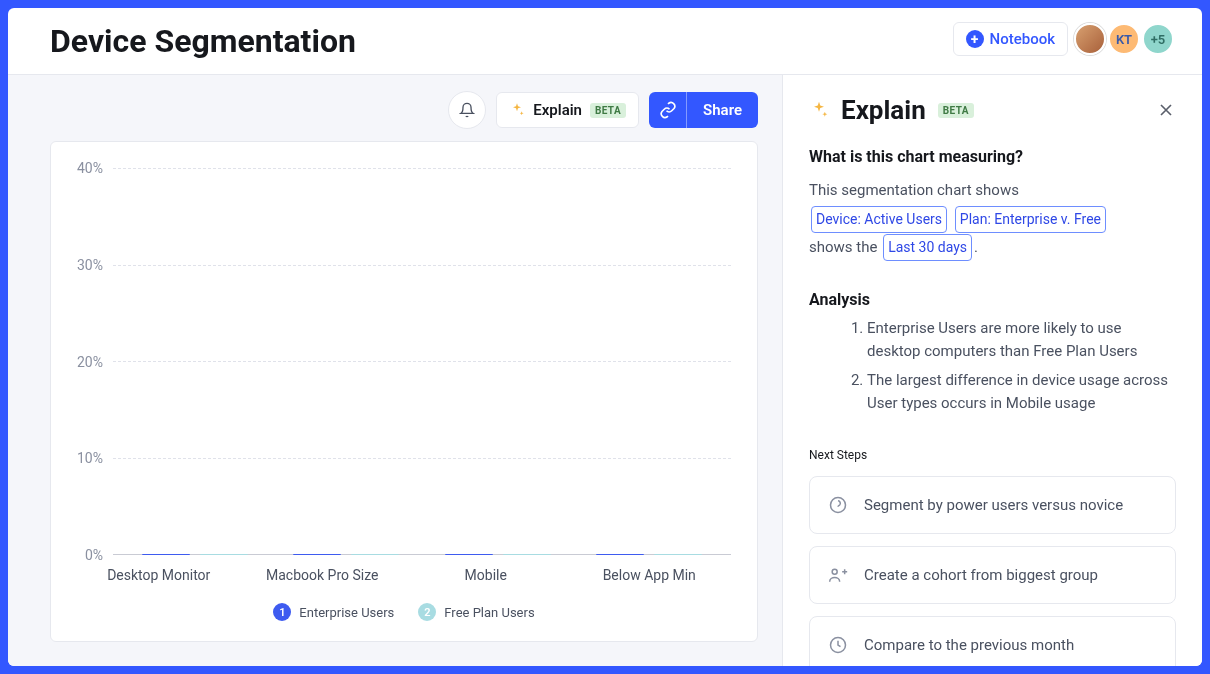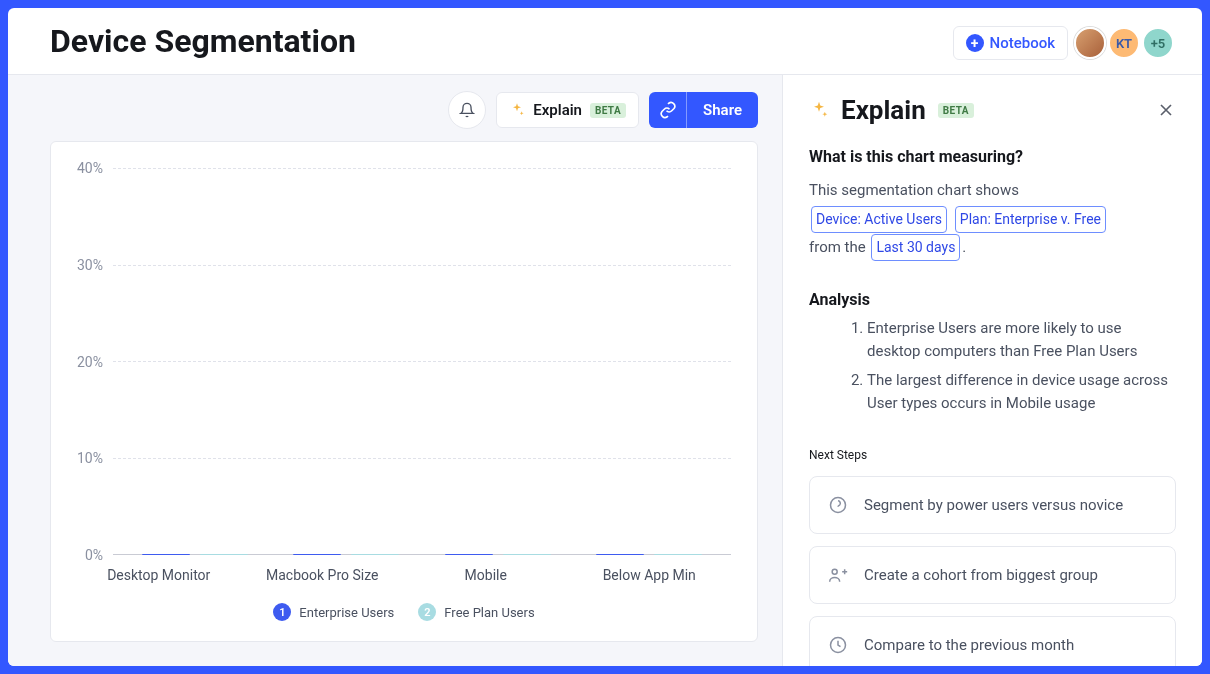--- a/index.html
+++ b/index.html
@@ -12,21 +12,21 @@
     --light-grey:#8a90a0;
     --border:#e6e8ee;
     --bg:#f5f6fa;
     --badge-green:#d9f0db;
     --badge-green-text:#3f7a44;
   }
   *{box-sizing:border-box;font-family:-apple-system,BlinkMacSystemFont,"Segoe UI",Roboto,Helvetica,Arial,sans-serif;}
   body{margin:0;background:var(--blue);padding:8px;width:1210px;height:674px;overflow:hidden;}
   .app{background:#fff;border-radius:6px;width:100%;height:100%;display:flex;flex-direction:column;overflow:hidden;}
   
-  .header{display:flex;align-items:flex-end;justify-content:space-between;padding:14px 28px 14px 42px;border-bottom:1px solid var(--border);}
+  .header{display:flex;align-items:flex-start;justify-content:space-between;padding:14px 28px 14px 42px;border-bottom:1px solid var(--border);}
   .title{font-size:32px;font-weight:700;color:#16181d;}
   .header-right{display:flex;align-items:center;gap:10px;}
   .notebook-btn{display:flex;align-items:center;gap:6px;border:1px solid var(--border);border-radius:6px;padding:7px 12px;font-size:15px;font-weight:500;color:var(--blue);cursor:pointer;background:#fff;}
   .plus-circle{width:18px;height:18px;border-radius:50%;background:var(--blue);display:flex;align-items:center;justify-content:center;color:#fff;font-weight:bold;font-size:14px;line-height:1;}
   .avatar{width:32px;height:32px;border-radius:50%;background:linear-gradient(135deg,#d8a070 0%,#a8603a 100%);border:2px solid #fff;box-shadow:0 0 0 1px #ddd;margin-left:-4px;}
   .avatar-initials{width:32px;height:32px;border-radius:50%;display:flex;align-items:center;justify-content:center;font-size:13px;font-weight:600;margin-left:-8px;border:2px solid #fff;}
   .kt{background:#fdba74;color:#3a5aa8;}
   .plus5{background:#8fd6cc;color:#2f6e64;}
   
   .body{flex:1;display:flex;overflow:hidden;}
@@ -196,21 +196,21 @@
         <svg class="close-x" viewBox="0 0 24 24" fill="none" stroke="currentColor" stroke-width="2">
           <path d="M18 6L6 18M6 6l12 12"></path>
         </svg>
       </div>
 
       <div class="section-q">What is this chart measuring?</div>
       <div class="desc-line">
         <span>This segmentation chart shows</span><br>
         <span class="chip">Device: Active Users</span>
         <span class="chip">Plan: Enterprise v. Free</span><br>
-        <span>from the</span>
+        <span>shows the</span>
         <span class="chip">Last 30 days</span><span>.</span>
       </div>
 
       <div class="analysis-h">Analysis</div>
       <ol class="analysis-list" id="analysis-list">
           <li>Enterprise Users are more likely to use desktop computers than Free Plan Users</li>
           <li>The largest difference in device usage across User types occurs in Mobile usage</li>
         </ol>
 
       <div class="next-h">Next Steps</div>

